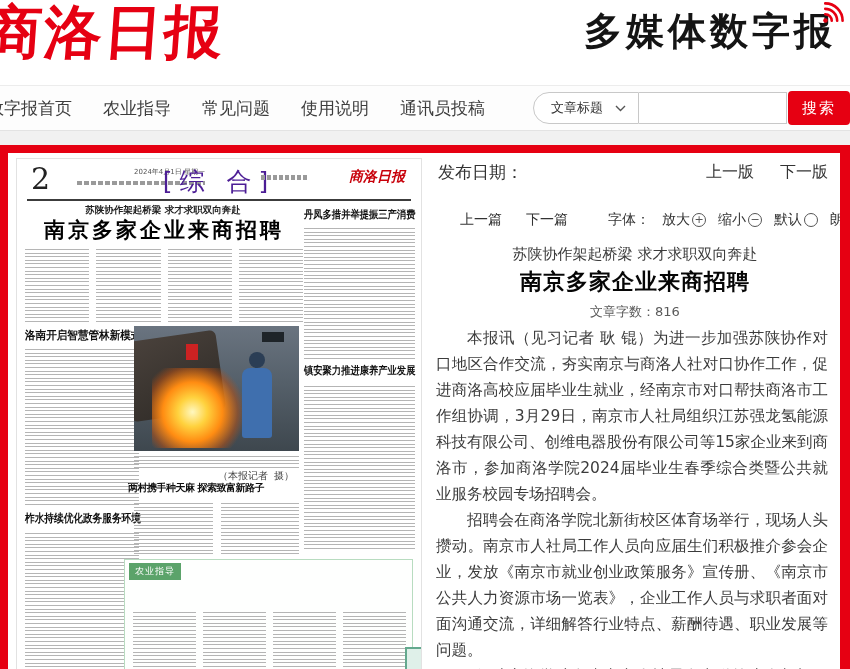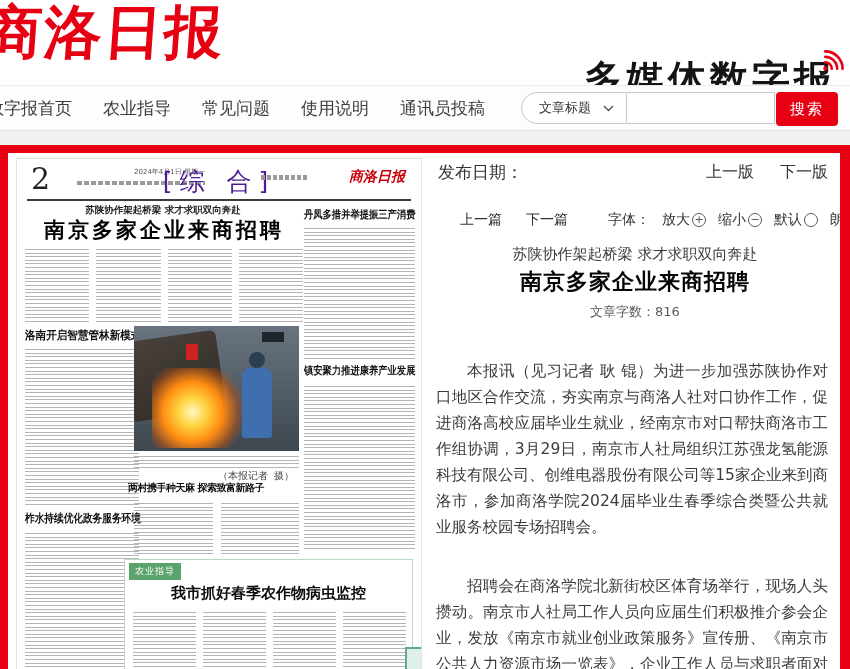--- a/index.html
+++ b/index.html
@@ -4,31 +4,31 @@
 <style>
   * { margin:0; padding:0; box-sizing:border-box; }
   html,body { width:850px; height:669px; overflow:hidden; background:#fff;
     font-family:"DejaVu Sans", sans-serif; }
   .stage { position:relative; width:850px; height:669px; overflow:hidden; background:#fff; }
 
   
   .top-header { position:absolute; left:0; top:0; width:850px; height:85px; background:#fff; }
   .logo { position:absolute; left:-16px; top:-6px; font-size:58px; font-weight:900;
     color:#e60012; letter-spacing:2px; transform:skewX(-4deg); white-space:nowrap; }
-  .brand-wrap { position:absolute; right:14px; top:6px;margin-top:48px; }
+  .brand-wrap { position:absolute; right:14px; top:6px; }
   .brand { font-size:38px; font-weight:900; color:#141414; letter-spacing:4px; white-space:nowrap; }
   .signal { position:absolute; right:-12px; top:-8px; }
 
   
   .navbar { position:absolute; left:0; top:85px; width:850px; height:45px; background:#fdfdfd;
     border-top:1px solid #ececec; }
   .nav-items { position:absolute; left:-13px; top:0; height:45px; display:flex; gap:31px;
     align-items:center; font-size:17px; color:#3d3d3d; white-space:nowrap; }
   .nav-item { cursor:pointer; }
-  .search { position:absolute; right:12px; top:6px; height:32px; display:flex; }
+  .search { position:absolute; right:0; top:6px; height:32px; display:flex; align-items:center; }
   .search-cat { height:32px; display:flex; align-items:center; gap:12px; padding:0 12px 0 17px;
     border:1px solid #c8c8c8; border-radius:16px 0 0 16px; background:#fff; font-size:13px; color:#333; }
   .search-input { width:148px; height:32px; border:1px solid #c8c8c8; border-left:none;
     font-size:13px; padding:0 6px; outline:none; background:#fff; }
   .search-btn { width:62px; height:34px; margin-left:1px; background:#e60012; color:#fff;
     font-size:15px; border:none; border-radius:4px; letter-spacing:2px; }
   .gray-strip { position:absolute; left:0; top:130px; width:850px; height:15px; background:#f1f1f1;
     border-top:1px solid #e3e3e3; }
 
   
@@ -129,21 +129,21 @@
     font-size:11px; line-height:12px; text-align:center; color:#555; vertical-align:-2px;
     margin-left:2px; cursor:pointer; }
   .ap-kicker { position:absolute; left:0; top:92px; width:100%; text-align:center;
     font-size:15px; color:#3c3c3c; white-space:nowrap; }
   .ap-title { position:absolute; left:0; top:114px; width:100%; text-align:center;
     font-size:22px; font-weight:bold; color:#060606; letter-spacing:1px; white-space:nowrap; }
   .ap-wordcount { position:absolute; left:0; top:150px; width:100%; text-align:center;
     font-size:13px; color:#5a5a5a; }
   .ap-body { position:absolute; left:6px; right:12px; top:172px; font-size:15.5px;
     line-height:26px; color:#3b3b3b; text-align:justify; }
-  .ap-body p { text-indent:2em;margin-top:33px; }
+  .ap-body p { text-indent:2em; }
 </style>
 </head>
 <body>
 
 <div class="stage">
 
   <div class="top-header">
     <div class="logo">商洛日报</div>
     <div class="brand-wrap">
       <span class="brand">多媒体数字报</span>
@@ -221,21 +221,20 @@
           <div class="sim"></div>
         </div>
 
         <div class="np-h2 h-danfeng">丹凤多措并举提振三产消费</div>
         <div class="simblock a-danfeng-text"></div>
         <div class="np-h2 h-zhenan">镇安聚力推进康养产业发展</div>
         <div class="simblock a-zhenan-text"></div>
 
         <div class="agri-box">
           <div class="agri-tag">农业指导</div>
-          <div class="agri-headline">我市抓好春季农作物病虫监控</div>
           <div class="agri-cols">
             <div class="sim"></div>
             <div class="sim"></div>
             <div class="sim"></div>
             <div class="sim"></div>
           </div>
         </div>
         <div class="teal-box"></div>
       </div>
 

